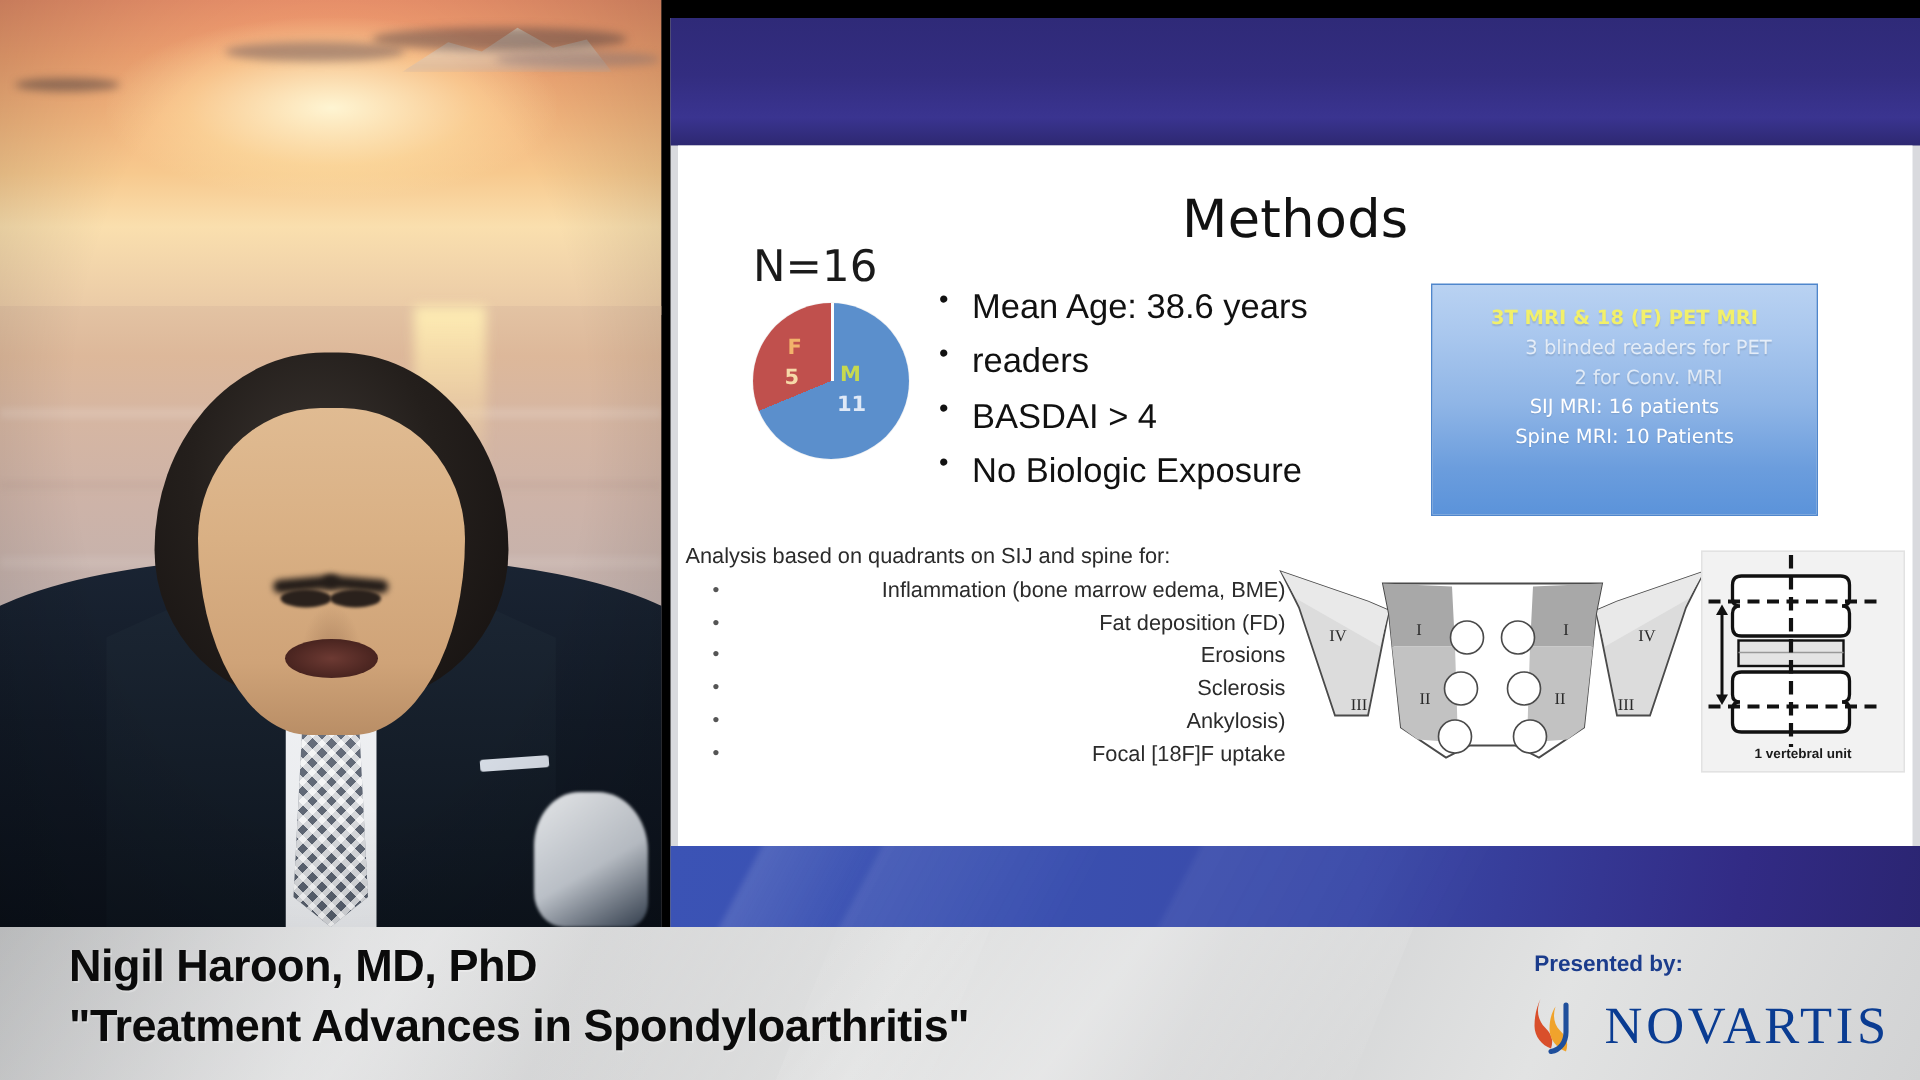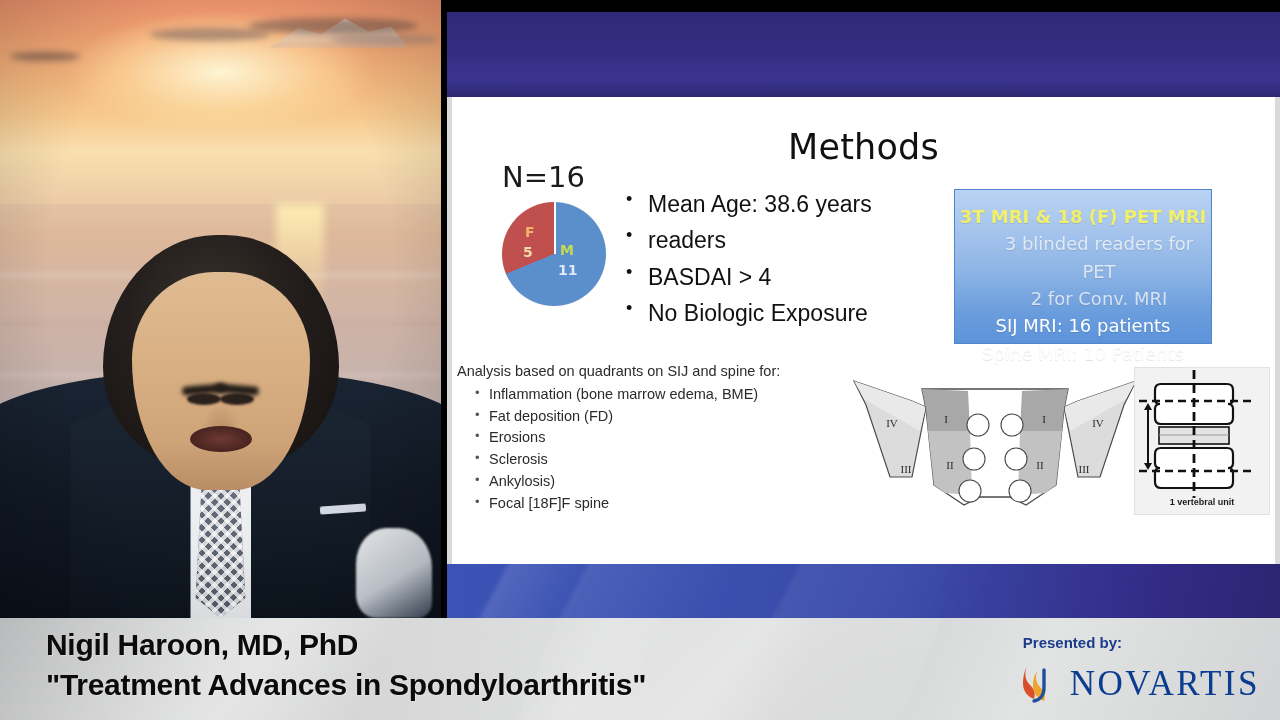--- a/index.html
+++ b/index.html
@@ -211,31 +211,31 @@
     content: "\2022"; position: absolute; left: 4px; top: -1px; font-size: 18px; color: #111;
   }
 
   .blue-box {
     position: absolute; left: 502px; top: 92px; width: 258px; height: 155px;
     background: linear-gradient(180deg, #b9d2f2 0%, #a9c7ee 22%, #8fb5e6 52%, #6b9ddd 80%, #5b93da 100%);
     border: 1px solid #4f86cc;
     text-align: center; padding-top: 13px;
     font-family: "DejaVu Sans", sans-serif;
   }
-  .bb-line { font-size: 18px; line-height: 1.52; color: #fff; text-shadow: 0 1px 1px rgba(0,0,0,.12); }
+  .bb-line { font-size: 13px; line-height: 1.52; color: #fff; text-shadow: 0 1px 1px rgba(0,0,0,.12); }
   .bb-line.accent { color: #f2f06a; font-weight: 600; }
   .bb-line.faded  { color: rgba(255,255,255,.72); padding-left: 32px; }
 
   .analysis {
     position: absolute; left: 5px; top: 264px; width: 400px;
     font-size: 14.5px; color: #2b2b2b; line-height: 1.5;
     font-family: "Liberation Sans", sans-serif;
   }
   .analysis .head { margin-bottom: 1px; }
-  .analysis li { list-style: none; position: relative; padding-left: 32px; }
+  .analysis li { list-style: none; position: relative; padding-left: 32px; text-align: right; }
   .analysis li::before {
     content: "\2022"; position: absolute; left: 18px; top: -1px; color: #555; font-size: 13px;
   }
 
   .anat-wrap { position: absolute; left: 398px; top: 270px; width: 420px; height: 160px; }
   .vert-panel {
     position: absolute; right: 0; top: 0; width: 136px; height: 148px;
     background: #f2f2f2; border: 1px solid #e2e2e2;
   }
   .vert-cap {
@@ -367,21 +367,21 @@
       </div>
 
       <div class="analysis">
         <div class="head">Analysis based on quadrants on SIJ and spine for:</div>
         <ul>
           <li>Inflammation (bone marrow edema, BME)</li>
           <li>Fat deposition (FD)</li>
           <li>Erosions</li>
           <li>Sclerosis</li>
           <li>Ankylosis)</li>
-          <li>Focal [18F]F spine</li>
+          <li>Focal [18F]F uptake</li>
         </ul>
       </div>
 
       <div class="anat-wrap">
 
         <svg width="290" height="150" viewBox="0 0 290 150" style="position:absolute;left:0;top:2px;">
 
           <path d="M4,12 L62,32 L76,38 L62,108 L40,108 L16,36 Z" fill="#dcdcdc" stroke="#4a4a4a" stroke-width="1.2"></path>
           <path d="M286,12 L228,32 L214,38 L228,108 L250,108 L274,36 Z" fill="#dcdcdc" stroke="#4a4a4a" stroke-width="1.2"></path>
 

